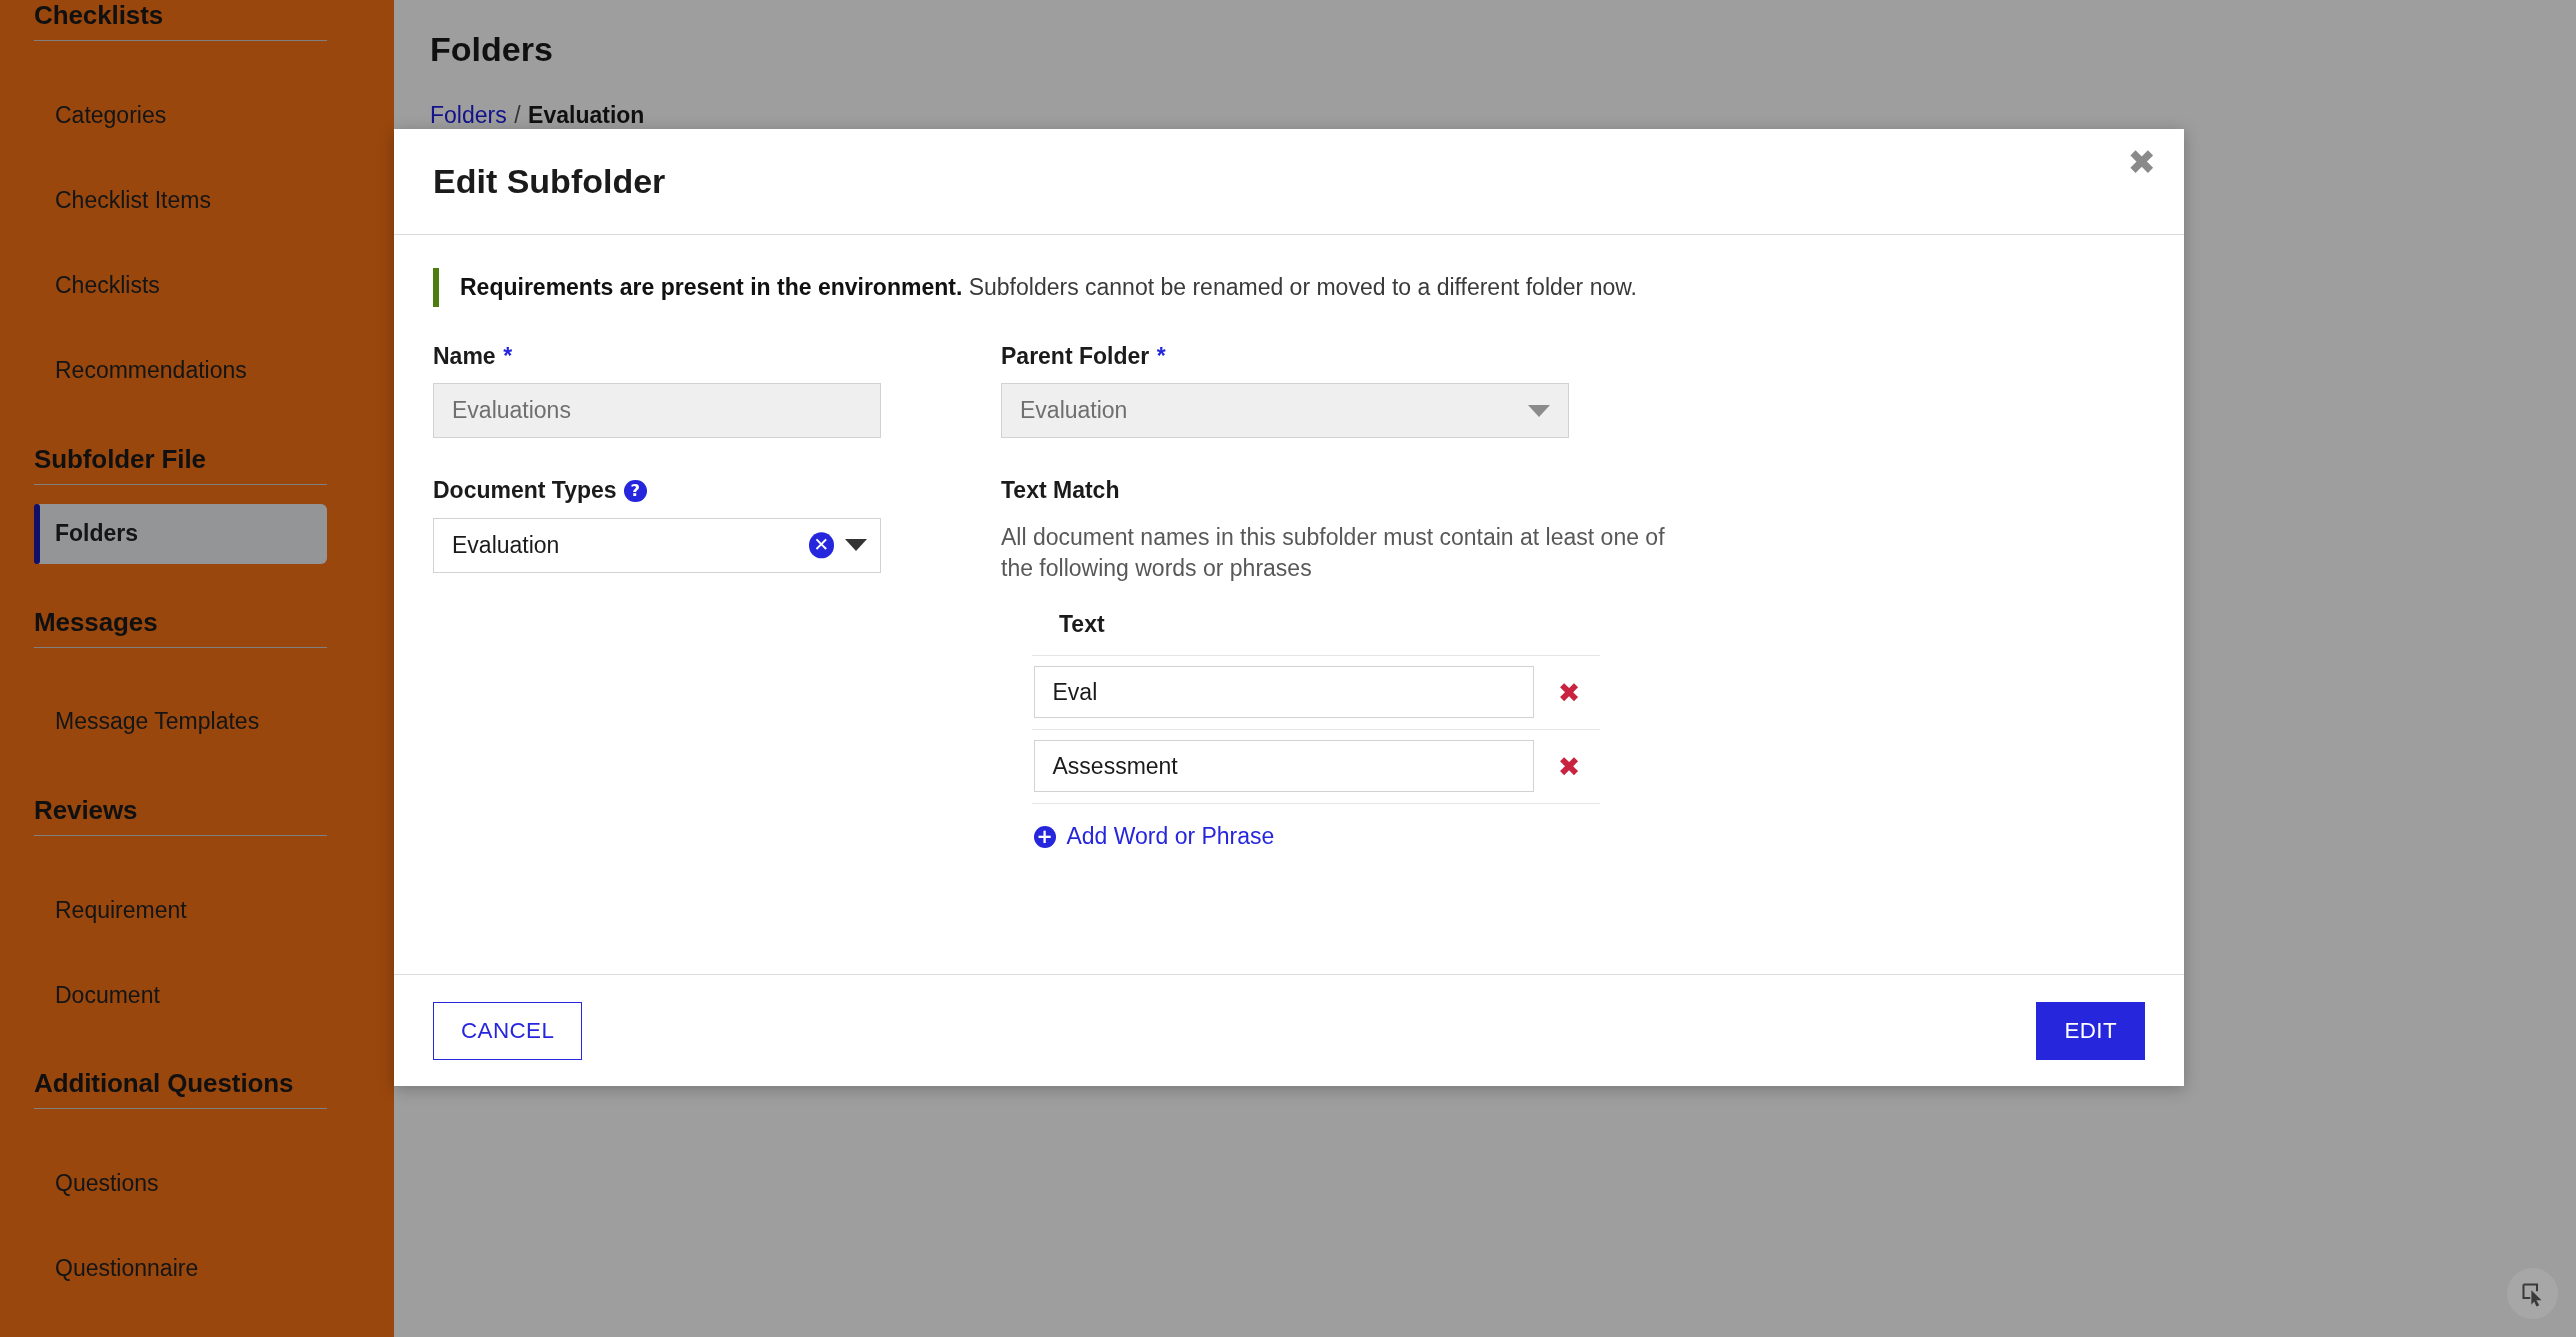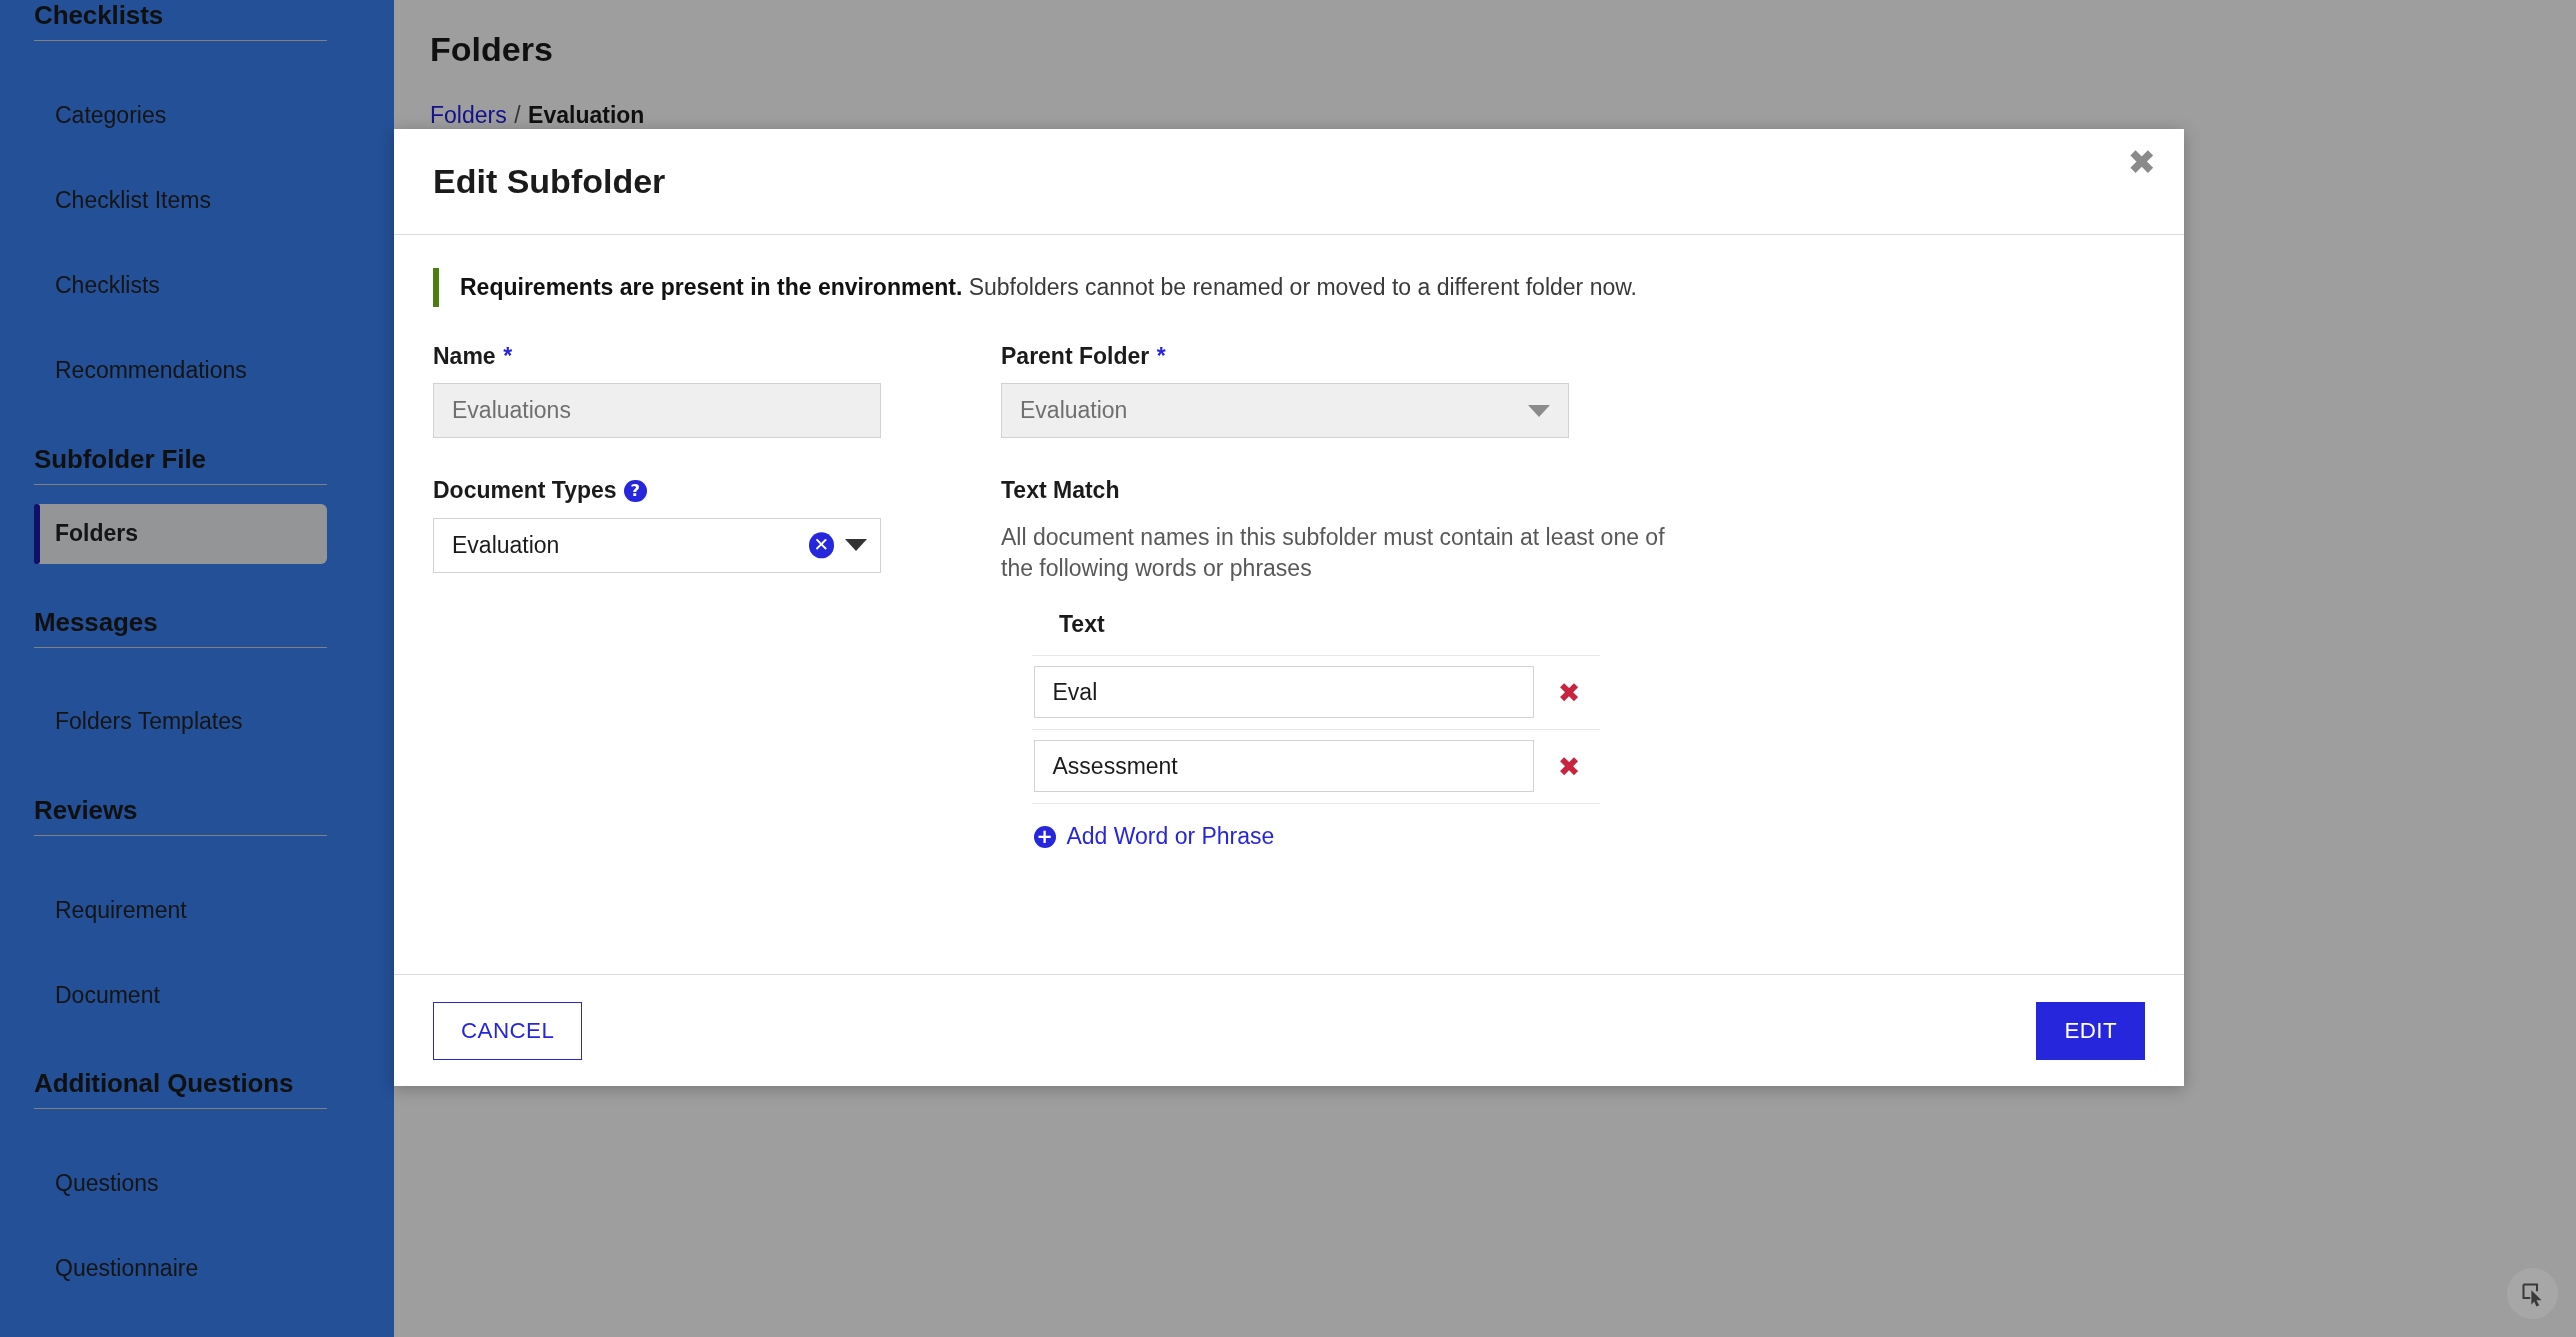--- a/index.html
+++ b/index.html
@@ -12,21 +12,21 @@
   }
 
   
   #page {
     position: absolute; inset: 0;
     background: #ffffff;
     display: flex;
   }
   #sidebar {
     width: 394px; flex: 0 0 394px;
-    background: #3b82f6;
+    background: #f97316;
     padding: 0 0 0 0;
     position: relative;
   }
   .side-group { padding: 0 67px 0 34px; }
   .side-group-title {
     font-size: 26px; font-weight: 700; color: #1b1b1b;
     letter-spacing: -0.1px;
     padding: 0 0 9px 0;
   }
   .side-divider {
@@ -251,21 +251,21 @@
       <div class="side-divider"></div>
       <div class="side-item active">Folders</div>
     </div>
 
     <div class="side-gap" style="height:43px"></div>
 
     <div class="side-group">
       <div class="side-group-title">Messages</div>
       <div class="side-divider"></div>
       <div class="side-gap"></div>
-      <div class="side-item">Folders Templates</div>
+      <div class="side-item">Message Templates</div>
     </div>
 
     <div class="side-gap" style="height:43px"></div>
 
     <div class="side-group">
       <div class="side-group-title">Reviews</div>
       <div class="side-divider"></div>
       <div class="side-gap"></div>
       <div class="side-item">Requirement</div>
       <div class="side-gap"></div>

